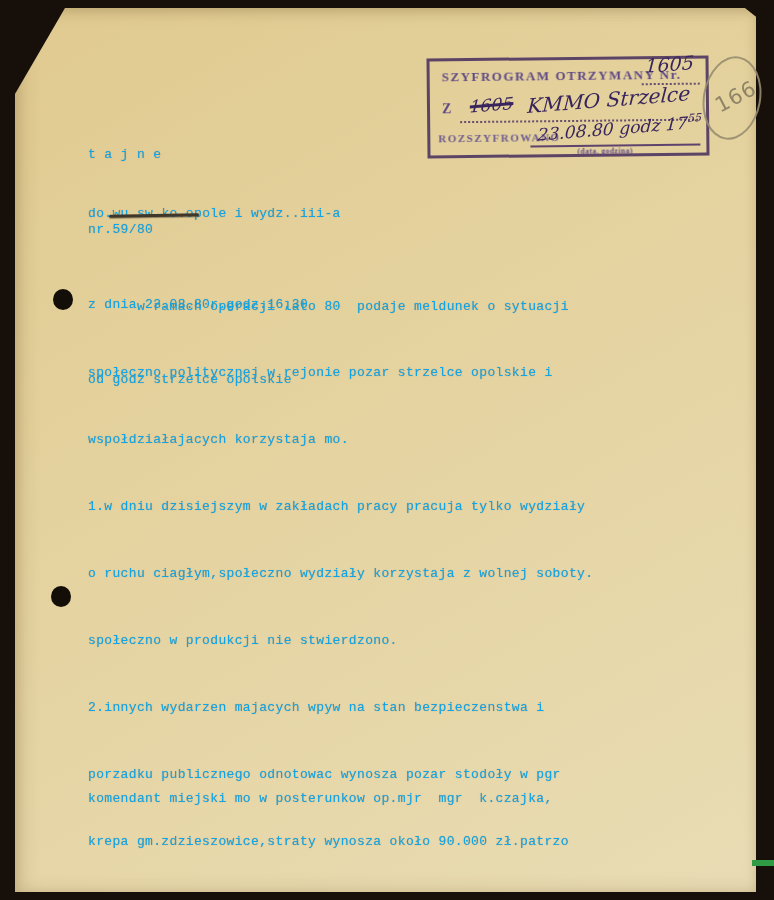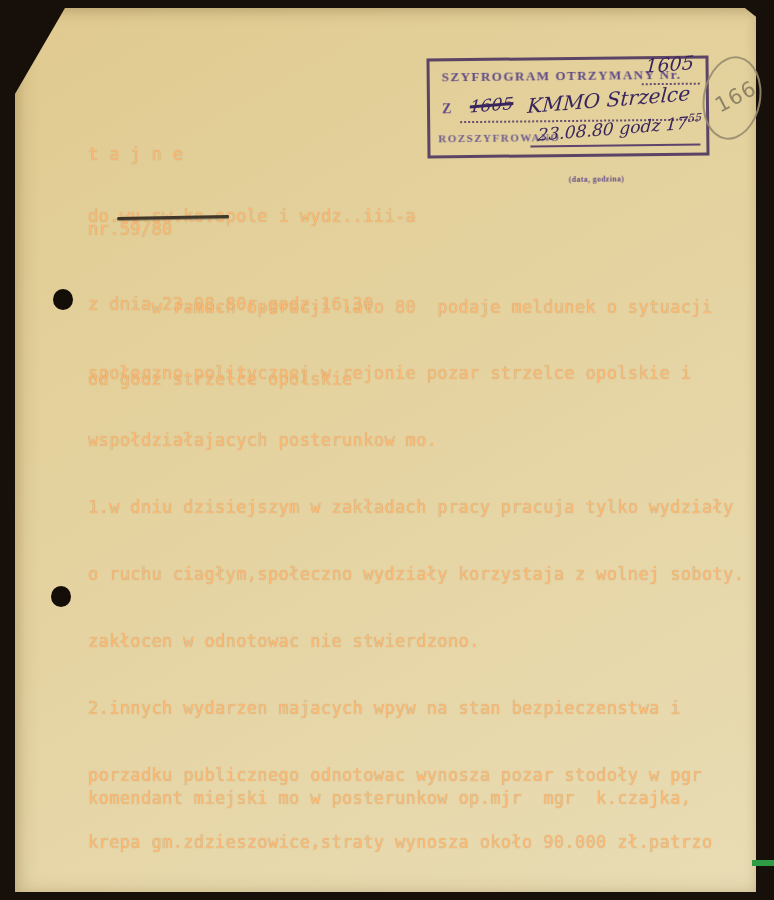--- a/index.html
+++ b/index.html
@@ -11,22 +11,22 @@
   }
   .stage{position:absolute;left:0;top:0;width:774px;height:900px;}
   .paper{
     position:absolute;left:15px;top:8px;width:741px;height:884px;
     background:linear-gradient(150deg,#e0ca90 0%,#e4d29e 40%,#e9dcb4 100%);
     clip-path:polygon(50px 0%,98.5% 0%,100% 1%,100% 100%,0% 100%,0% 86px);
     box-shadow:inset 6px 0 18px rgba(120,95,50,.25), inset 0 4px 10px rgba(120,95,50,.18);
   }
   
   .type{
-    position:absolute;color:#fdba74;font-size:17px;letter-spacing:.35px;
-    white-space:pre;text-shadow:0 0 1px rgba(131,115,78,.55);
+    position:absolute;color:#0ea5e9;font-size:13px;letter-spacing:.35px;
+    white-space:pre;text-shadow:0 0 1px rgba(131,115,78,.55);font-family:Liberation Mono, monospace;
   }
   .hdr{left:88px;top:92px;line-height:25px;}
   .recipient{left:88px;top:206px;}
   .body-block{left:88px;top:251px;line-height:22.3px;}
   .footer-block{left:88px;top:741px;line-height:23px;}
   .struck{position:relative;margin-top:22px;}
   .struck::after{
     content:"";position:absolute;left:-3px;right:-14px;top:52%;height:3px;
     background:#3f372a;transform:rotate(-1deg);border-radius:2px;
     box-shadow:0 1px 1px rgba(63,55,42,.5);
@@ -42,22 +42,22 @@
     color:#5d4788;letter-spacing:1.5px;filter:blur(.4px);white-space:nowrap;
   }
   .hand{
     position:absolute;font-family:"DejaVu Serif",serif;font-style:italic;
     color:#38255e;white-space:nowrap;transform:skewX(-8deg) rotate(-4deg);
   }
   .dotline{position:absolute;height:0;border-bottom:2px dotted rgba(70,42,100,.8);}
   .solidline{position:absolute;height:0;border-bottom:2px solid rgba(70,42,100,.85);}
   .crossed{text-decoration:line-through;text-decoration-thickness:2.5px;}
   .stamp-caption{
-    position:absolute;left:138px;top:87px;font-size:7.5px;letter-spacing:.5px;
-    font-family:"Liberation Serif",serif;font-weight:bold;color:#5d4788;filter:blur(.3px);margin-top:28px;
+    position:absolute;left:147px;top:87px;font-size:7.5px;letter-spacing:.5px;
+    font-family:"Liberation Serif",serif;font-weight:bold;color:#5d4788;filter:blur(.3px);
   }
   
   .page-circle{
     position:absolute;left:703px;top:56px;width:54px;height:80px;
     border:2px solid rgba(150,140,110,.9);border-radius:50%;
     transform:rotate(10deg);
   }
   .page-circle span{
     position:absolute;left:9px;top:26px;display:block;
     font-family:"DejaVu Sans",sans-serif;font-size:21px;color:#8f8566;
@@ -81,24 +81,24 @@
     <div>nr.59/80</div>
     <div>z dnia 23.08.80r.godz.16,30</div>
     <div>od godz strzelce opolskie</div>
   </div>
 
   <div class="type recipient"><span>do.</span><span class="struck">wu.sw.ko.</span><span>opole i wydz..iii-a</span></div>
 
   <div class="type body-block">
     <div>      w ramach operacji lato 80  podaje meldunek o sytuacji</div>
     <div>społeczno politycznej w rejonie pozar strzelce opolskie i</div>
-    <div>wspołdziałajacych posterunkow mo.</div>
+    <div>wspołdziałajacych korzystaja mo.</div>
     <div>1.w dniu dzisiejszym w zakładach pracy pracuja tylko wydziały</div>
     <div>o ruchu ciagłym,społeczno wydziały korzystaja z wolnej soboty.</div>
-    <div>zakłocen w odnotowac nie stwierdzono.</div>
+    <div>społeczno w produkcji nie stwierdzono.</div>
     <div>2.innych wydarzen majacych wpyw na stan bezpieczenstwa i</div>
     <div>porzadku publicznego odnotowac wynosza pozar stodoły w pgr</div>
     <div>krepa gm.zdzieszowice,straty wynosza około 90.000 zł.patrzo</div>
     <div>telegram nr..75/80 z dnia 22.08.80r.</div>
     
     
     
     
     
     

